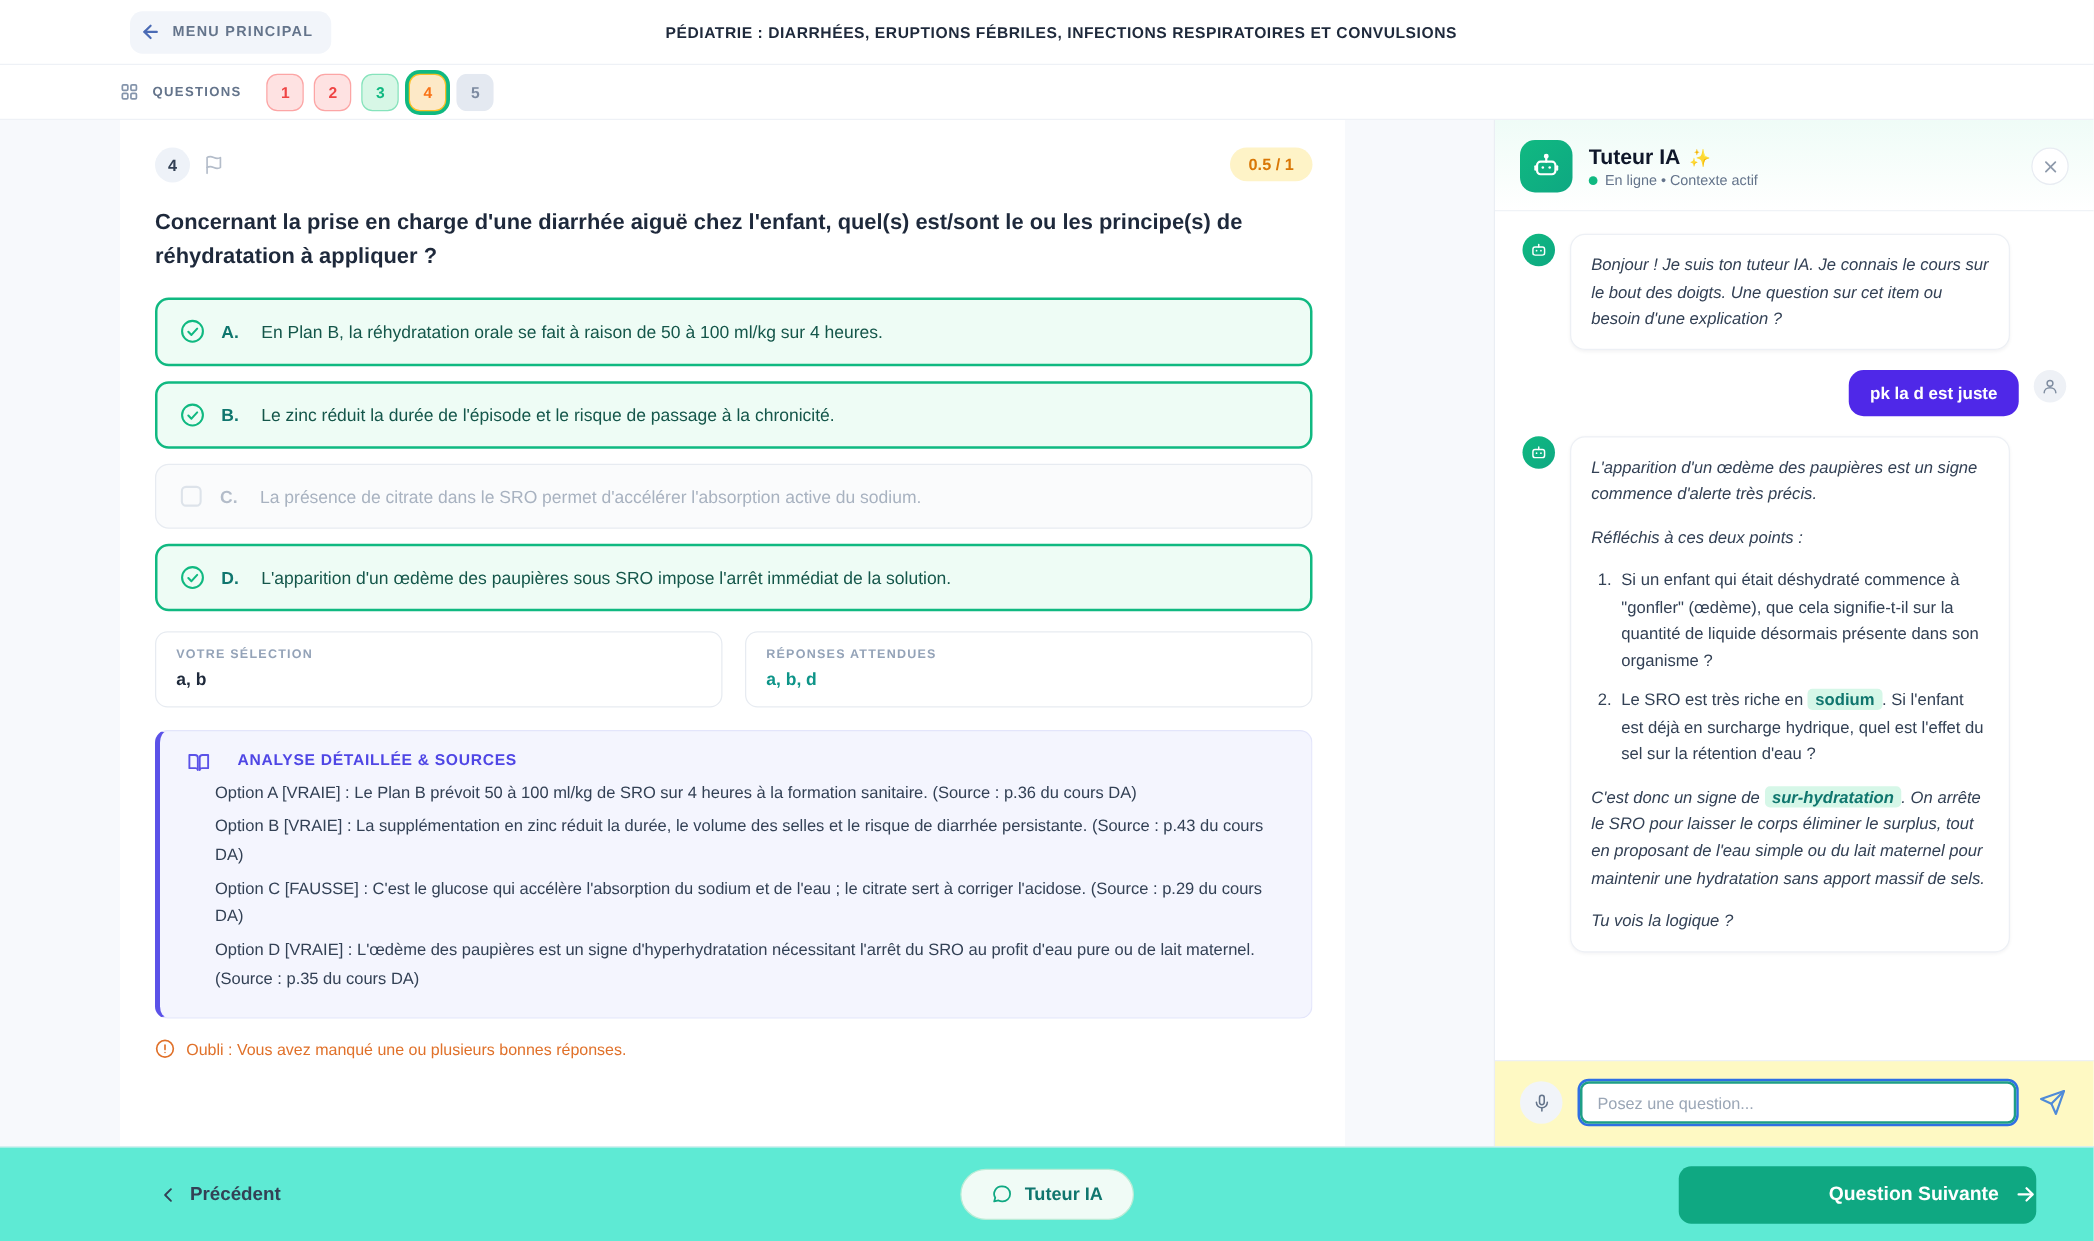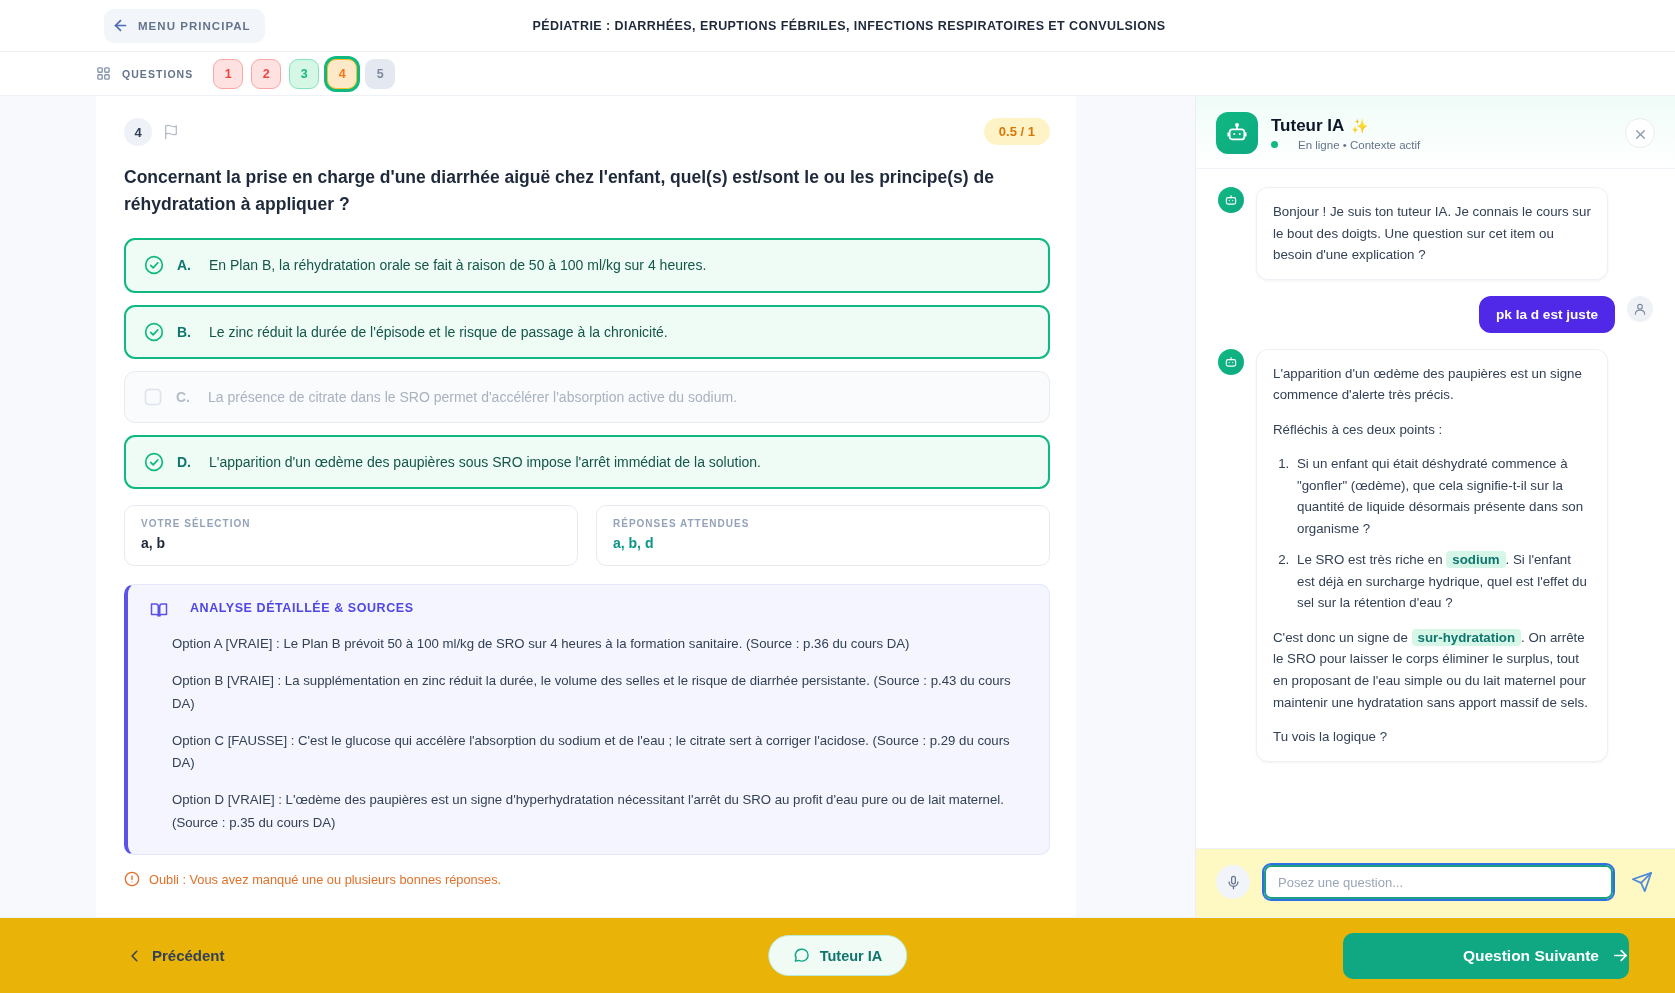--- a/index.html
+++ b/index.html
@@ -124,21 +124,21 @@
     border: 1px solid #e3e5fb; border-left: 4px solid #5b52e8;
     border-radius: 10px; padding: 16px 20px 20px 22px;
   }
   .analysis-head { display: flex; align-items: flex-start; gap: 22px; }
   .book-icon { width: 18px; height: 18px; display: block; }
   .analysis-title {
     font-size: 12.5px; font-weight: 700; letter-spacing: .045em;
     color: #4f46e5; text-transform: uppercase;
   }
   .analysis-item {
-    margin-top: 14px; margin-left: 22px;
+    margin-top: 4px; margin-left: 22px;
     font-size: 13.2px; line-height: 1.72; color: #334155;
   }
 
   .warn-row { margin-top: 16px; display: flex; align-items: center; gap: 9px; }
   .warn-icon { width: 16px; height: 16px; display: block; }
   .warn-text { font-size: 12.8px; color: #e0712a; }
 
   
   .tutor {
     position: absolute; top: 0; right: 0; width: 480px; bottom: 0;
@@ -153,21 +153,21 @@
     position: relative;
   }
   .bot-avatar-lg {
     width: 42px; height: 42px; border-radius: 12px;
     background: linear-gradient(135deg,#10b981,#0ea882);
     display: flex; align-items: center; justify-content: center;
   }
   .tutor-title-row { display: flex; align-items: center; gap: 7px; }
   .tutor-name { font-size: 17px; font-weight: 700; color: #0f172a; }
   .spark { font-size: 14px; }
-  .tutor-status { margin-top: 3px; display: flex; align-items: center; gap: 20px; }
+  .tutor-status { margin-top: 3px; display: flex; align-items: center; gap: 6px; }
   .dot-online { width: 7px; height: 7px; border-radius: 50%; background: #10b981; display: block; }
   .tutor-status-text { font-size: 11.5px; color: #64748b; }
   .close-btn {
     position: absolute; right: 20px; top: 22px;
     width: 30px; height: 30px; border-radius: 50%;
     border: 1px solid #e8ecf2; background: #fff;
     display: flex; align-items: center; justify-content: center; cursor: pointer;
   }
   .close-icon { width: 13px; height: 13px; display: block; }
 
@@ -191,21 +191,21 @@
     background: #ffffff; border: 1px solid #edf0f5; border-radius: 12px;
     padding: 13px 16px; font-size: 13.3px; line-height: 1.62; color: #334155;
     box-shadow: 0 1px 3px rgba(16,24,40,.05);
     max-width: 352px;
   }
   .bubble-user {
     background: #4f28e8; color: #ffffff; border-radius: 12px;
     padding: 11px 17px; font-size: 13.6px; font-weight: 600;
     max-width: 300px;
   }
-  .bubble-bot p { margin: 0 0 13px; }
+  .bubble-bot p { margin: 0 0 13px; font-style: italic; }
   .bubble-bot p:last-child { margin-bottom: 0; }
   .bubble-bot ol { margin: 0 0 13px 0; padding-left: 20px; }
   .bubble-bot li { margin-bottom: 10px; padding-left: 4px; }
   .bubble-bot li:last-child { margin-bottom: 0; }
   .hl {
     background: #d6f7e8; color: #0f766e; font-weight: 700;
     border-radius: 4px; padding: 1px 6px;
   }
 
   .composer {
@@ -228,21 +228,21 @@
   .chat-input::placeholder { color: #9aa6b6; }
   .send-btn {
     width: 30px; height: 30px; flex: 0 0 30px;
     display: flex; align-items: center; justify-content: center; cursor: pointer;
   }
   .send-icon { width: 22px; height: 22px; display: block; }
 
   
   .bottombar {
     position: absolute; left: 0; right: 0; bottom: 0; height: 76px;
-    background: #eab308; border-top: 1px solid #eef1f6;
+    background: #5eead4; border-top: 1px solid #eef1f6;
     display: flex; align-items: center;
   }
   .prev-btn {
     display: flex; align-items: center; gap: 10px;
     margin-left: 128px; cursor: pointer;
     font-size: 15px; font-weight: 700; color: #334155;
   }
   .chev-left { width: 14px; height: 14px; display: block; }
   .tutor-pill {
     position: absolute; left: 50%; transform: translateX(-50%);

